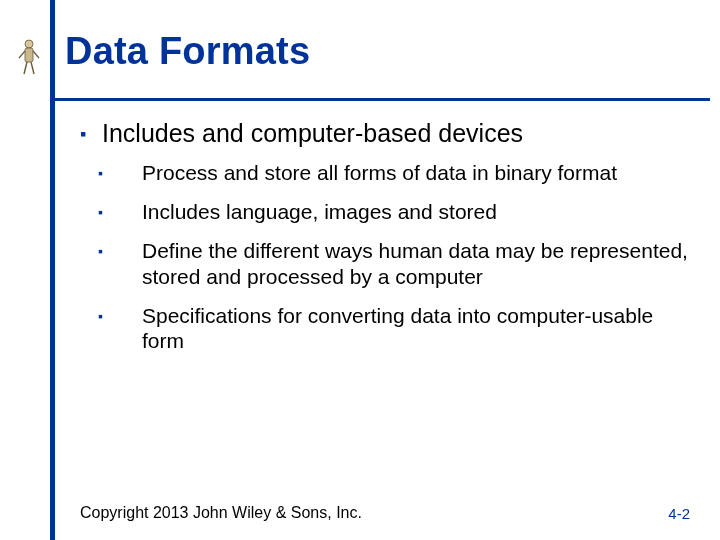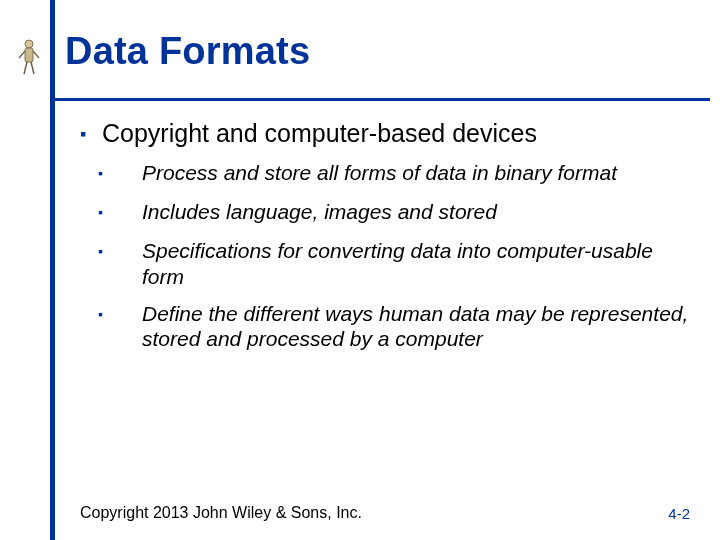--- a/index.html
+++ b/index.html
@@ -65,21 +65,20 @@
     width: 22px;
     vertical-align: 2px;
   }
   .l2 {
     font-size: 21px;
     color: #000;
     margin: 12px 0 14px 40px;
     line-height: 1.2;
     text-indent: -22px;
     padding-left: 22px;
-    font-style: italic;
   }
   .l2 .bullet {
     color: #003399;
     font-size: 14px;
     font-weight: bold;
     display: inline-block;
     width: 22px;
     vertical-align: 2px;
   }
   .l2.tight { margin-bottom: 4px; }
@@ -112,24 +111,24 @@
     <line x1="12" y1="26" x2="9" y2="38" stroke="#6b5a3a" stroke-width="1.4"></line>
     <line x1="16" y1="26" x2="19" y2="38" stroke="#6b5a3a" stroke-width="1.4"></line>
   </svg>
 </div>
 
 <div class="title">Data Formats</div>
 <div class="hline"></div>
 
 <div class="content">
 
-  <p class="l1"><span class="bullet">▪</span><span>Copyright and computer-based devices</span></p>
+  <p class="l1"><span class="bullet">▪</span><span>Includes and computer-based devices</span></p>
   <p class="l2"><span class="bullet">▪</span><span>Process and store all forms of data in binary format</span></p>
 
   <p class="l2"><span class="bullet">▪</span><span>Includes language, images and stored</span></p>
 
+  <p class="l2"><span class="bullet">▪</span><span>Define the different ways human data may be represented, stored and processed by a computer</span></p>
   <p class="l2 tight"><span class="bullet">▪</span><span>Specifications for converting data into computer-usable form</span></p>
-  <p class="l2"><span class="bullet">▪</span><span>Define the different ways human data may be represented, stored and processed by a computer</span></p>
 
 </div>
 
 <div class="footer-left">Copyright 2013 John Wiley &amp; Sons, Inc.</div>
 <div class="footer-right">4-2</div>
 
 </body></html>

